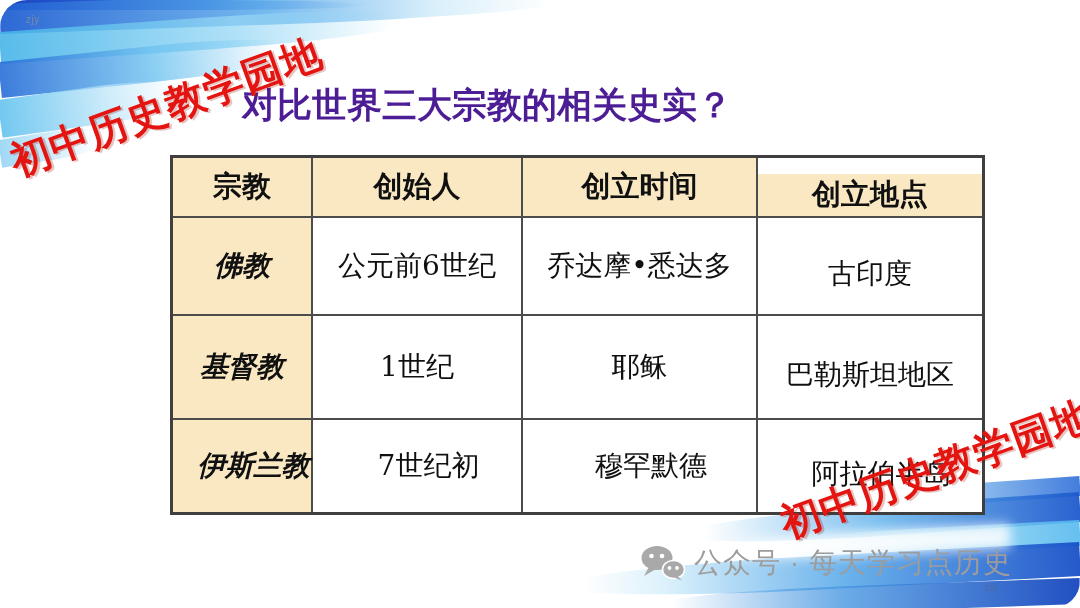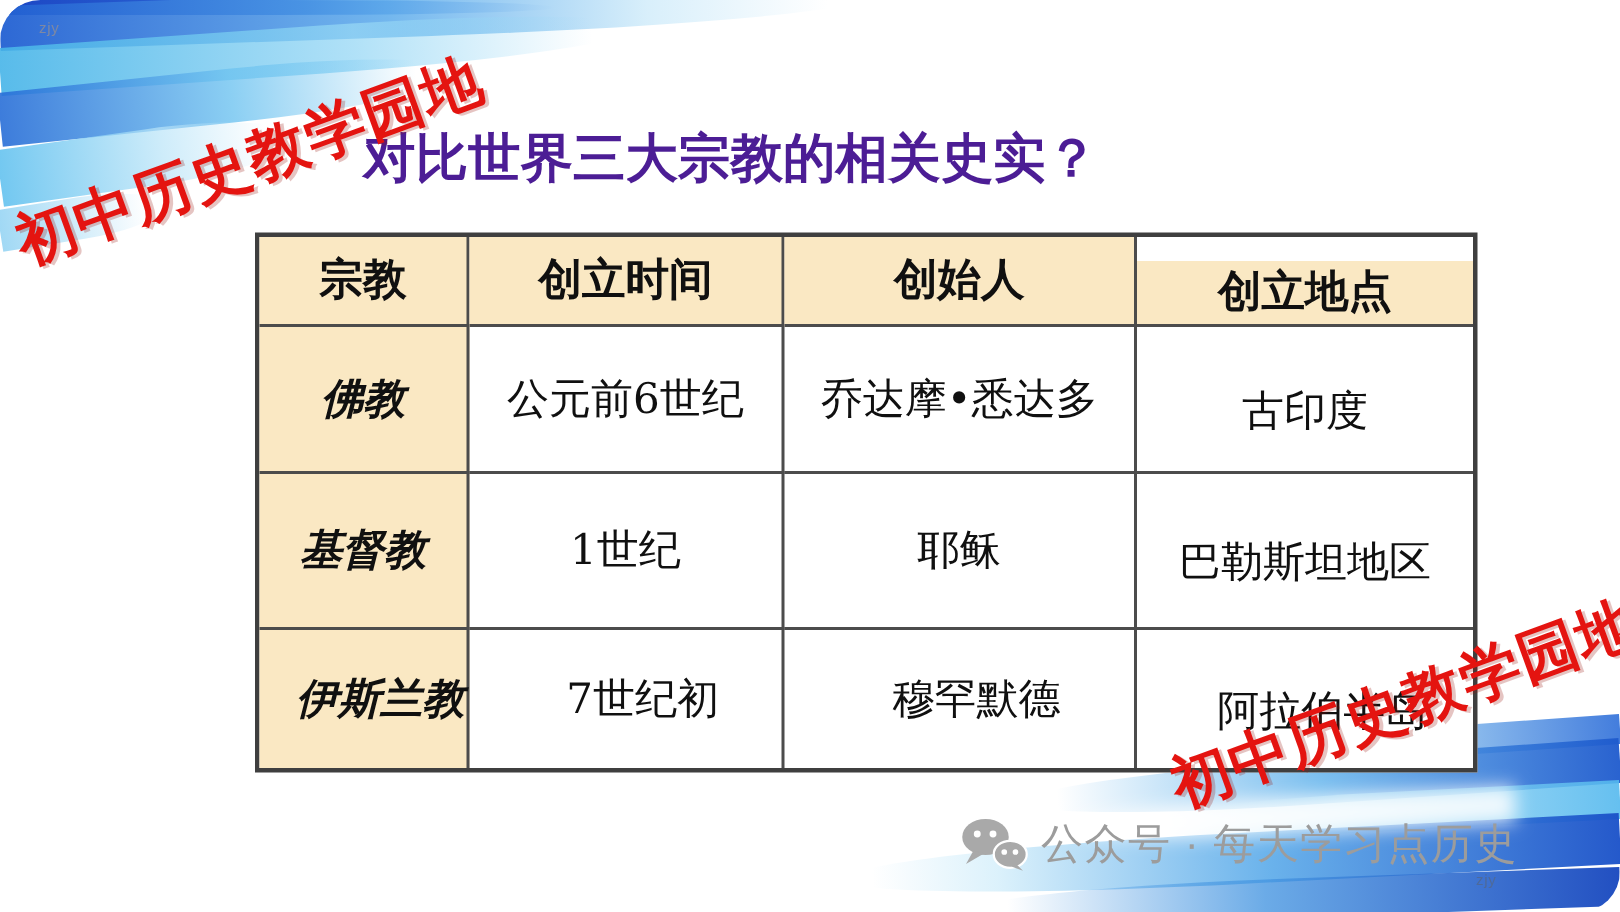--- a/index.html
+++ b/index.html
@@ -99,22 +99,22 @@
     <span class="br6"></span>
   </div>
 
   <div class="sig sig-top">zjy</div>
   <div class="sig sig-bottom">zjy</div>
 
   <div class="title">对比世界三大宗教的相关史实？</div>
 
   <div class="reltable">
     <div class="cell hdr">宗教</div>
+    <div class="cell hdr">创始人</div>
     <div class="cell hdr">创立时间</div>
-    <div class="cell hdr">创始人</div>
     <div class="cell hdr last-col">创立地点</div>
 
     <div class="cell rowhdr">佛教</div>
     <div class="cell data">公元前6世纪</div>
     <div class="cell data">乔达摩•悉达多</div>
     <div class="cell data last-col">古印度</div>
 
     <div class="cell rowhdr">基督教</div>
     <div class="cell data">1世纪</div>
     <div class="cell data">耶稣</div>

